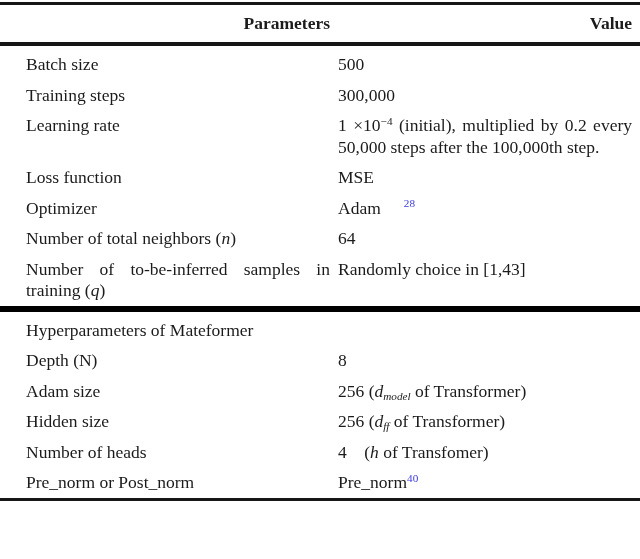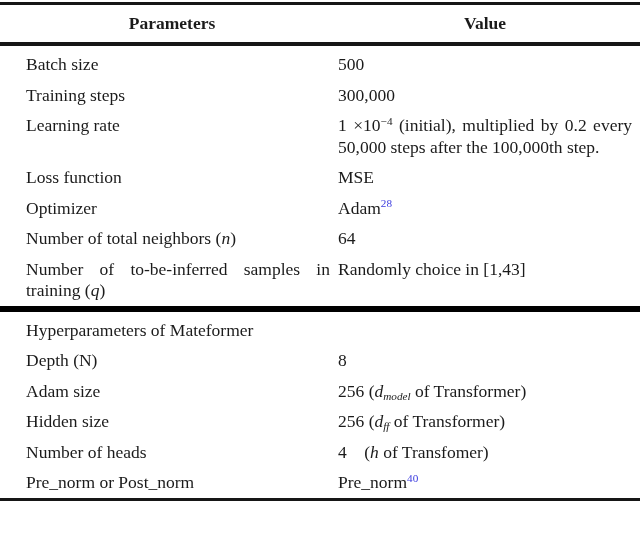--- a/index.html
+++ b/index.html
@@ -18,21 +18,21 @@
     width: 640px;
     border-collapse: collapse;
     table-layout: fixed;
     border-top: 3px solid #161616;
     border-bottom: 3px solid #161616;
     margin-top: 2px;
   }
   col.c-param { width: 338px; }
   col.c-value { width: 302px; }
   th {
-    text-align: center;
+    text-align: right;
     font-weight: bold;
     font-size: 17.5px;
     line-height: 21px;
     padding: 8px 8px 8px 0;
     border-bottom: 4px solid #161616;
   }
   th.param-h { padding-left: 14px; }
   td {
     vertical-align: top;
     font-size: 17.5px;
@@ -87,21 +87,21 @@
       <tr>
         <td class="param"><span>Learning rate</span></td>
         <td class="value just"><span>1 ×10</span><span class="sup">−4</span><span> (initial), multiplied by 0.2 every 50,000 steps after the 100,000th step.</span></td>
       </tr>
       <tr>
         <td class="param"><span>Loss function</span></td>
         <td class="value"><span>MSE</span></td>
       </tr>
       <tr>
         <td class="param"><span>Optimizer</span></td>
-        <td class="value"><span>Adam</span><span class="supcite" style="color: rgb(59, 59, 223);">28</span></td>
+        <td class="value"><span>Adam</span><span class="supcite" style="color: rgb(59, 59, 223); margin-left: 23px;">28</span></td>
       </tr>
       <tr>
         <td class="param"><span>Number of total neighbors (</span><span class="i">n</span><span>)</span></td>
         <td class="value"><span>64</span></td>
       </tr>
       <tr>
         <td class="param just"><span>Number of to-be-inferred samples in training (</span><span class="i">q</span><span>)</span></td>
         <td class="value"><span>Randomly choice in [1,43]</span></td>
       </tr>
       <tr class="section-start">

